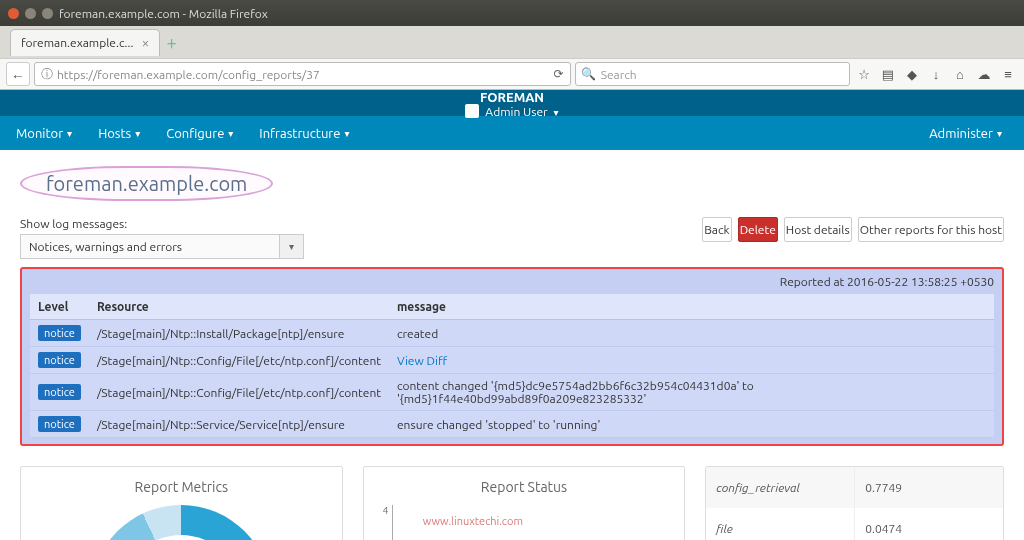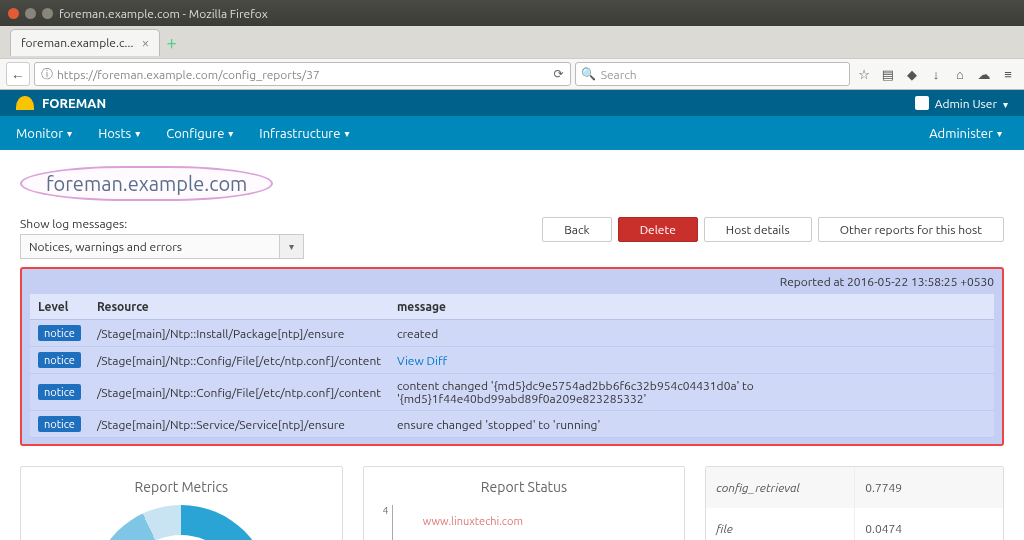--- a/index.html
+++ b/index.html
@@ -16,41 +16,41 @@
 .tab-close { color: #888; font-size: 14px; cursor: pointer; }
 .tab-add { margin-left: 6px; color: #5c8; font-size: 18px; cursor: pointer; }
 
 .urlbar { background: #f7f7f5; height: 32px; border-top: 1px solid #ccc; border-bottom: 1px solid #bbb; display: flex; align-items: center; padding: 0 6px; gap: 4px; }
 .nav-btn { width: 24px; height: 24px; border: 1px solid #ccc; border-radius: 3px; display:flex; align-items:center; justify-content:center; color:#555; font-size: 14px; cursor:pointer; background:#fff; }
 .url-input { flex: 2; height: 24px; border: 1px solid #bbb; border-radius: 3px; background:#fff; display:flex; align-items:center; padding: 0 6px; font-size:12px; color:#888; gap:4px; }
 .url-input .reload { margin-left:auto; color:#666; }
 .search-input { flex: 1; height: 24px; border: 1px solid #bbb; border-radius: 3px; background:#fff; display:flex; align-items:center; padding:0 6px; color:#999; font-size:12px; gap:4px; }
 .tool-icon { width: 20px; height: 20px; display:flex; align-items:center; justify-content:center; color:#555; cursor:pointer; }
 
-.brandbar { background: #00618a; height: 26px; display:flex; align-items:center; padding:0 16px; color:#fff; font-weight:bold; }
+.brandbar { background: #00618a; height: 26px; display:flex; align-items:center; padding:0 16px; color:#fff; font-weight:bold;flex-direction:column; }
 .brandbar .logo { width:18px; height:14px; background:#f9c404; border-top-left-radius:50% 80%; border-top-right-radius:50% 80%; margin-right:8px; position:relative; }
 .brandbar .spacer { flex:1; }
 .user-block { display:flex; align-items:flex-end; gap:6px; font-size:12px; font-weight:normal; }
 .user-block .avatar { width:14px; height:14px; background:#fff; border-radius:2px; }
 
 .navmenu { background: #0088bb; height: 34px; display:flex; align-items:center; padding:0 16px; color:#fff; font-size:13px; }
 .navmenu .item { margin-right:26px; cursor:pointer; display:flex; align-items:center; gap:4px; }
 .navmenu .spacer { flex:1; }
 .caret { font-size:10px; }
 
 .content { padding: 10px 20px; }
 .hostname-pill { display:inline-block; border:2px solid #d9a2d9; border-radius:50%/60%; padding:4px 24px; color:#5a6f8c; font-size:20px; margin:6px 0 16px; background:#fbe6fb33; }
 
 .row-top { display:flex; align-items:flex-start; justify-content:space-between; margin-bottom:8px; }
 .log-filter-label { font-size:12px; margin-bottom:4px; }
 .select-wrap { display:flex; }
 .select-box { border:1px solid #ccc; background:#fafafa; padding:5px 8px; font-size:12px; width:260px; }
 .select-btn { border:1px solid #ccc; border-left:none; background:#f0f0f0; width:24px; display:flex; align-items:center; justify-content:center; color:#666; font-size:10px; }
 .btns { display:flex; gap:6px; }
-.btn { border:1px solid #ccc; background:#fff; padding:5px 21px; font-size:12px; cursor:pointer; border-radius:2px; }
+.btn { border:1px solid #ccc; background:#fff; padding:5px 1px; font-size:12px; cursor:pointer; border-radius:2px; }
 .btn.danger { background:#c9302c; color:#fff; border-color:#ac2925; }
 
 .highlight-box { border:2px solid #ef4444; background:#c5cef3; padding:6px 8px; border-radius:3px; }
 .reported { text-align:right; font-size:12px; color:#333; margin-bottom:6px; }
 table.report { width:100%; border-collapse:collapse; font-size:12px; }
 table.report th { background:#dfe6fb; text-align:left; padding:6px 8px; font-weight:bold; border-bottom:1px solid #b8c1e6; }
 table.report td { background:#d0d8f7; padding:5px 8px; border-bottom:1px solid #c0c9ee; vertical-align:middle; }
 .badge-notice { background:#1f6fbf; color:#fff; font-size:11px; padding:2px 6px; border-radius:2px; display:inline-block; }
 .link { color:#0077cc; cursor:pointer; }
 

